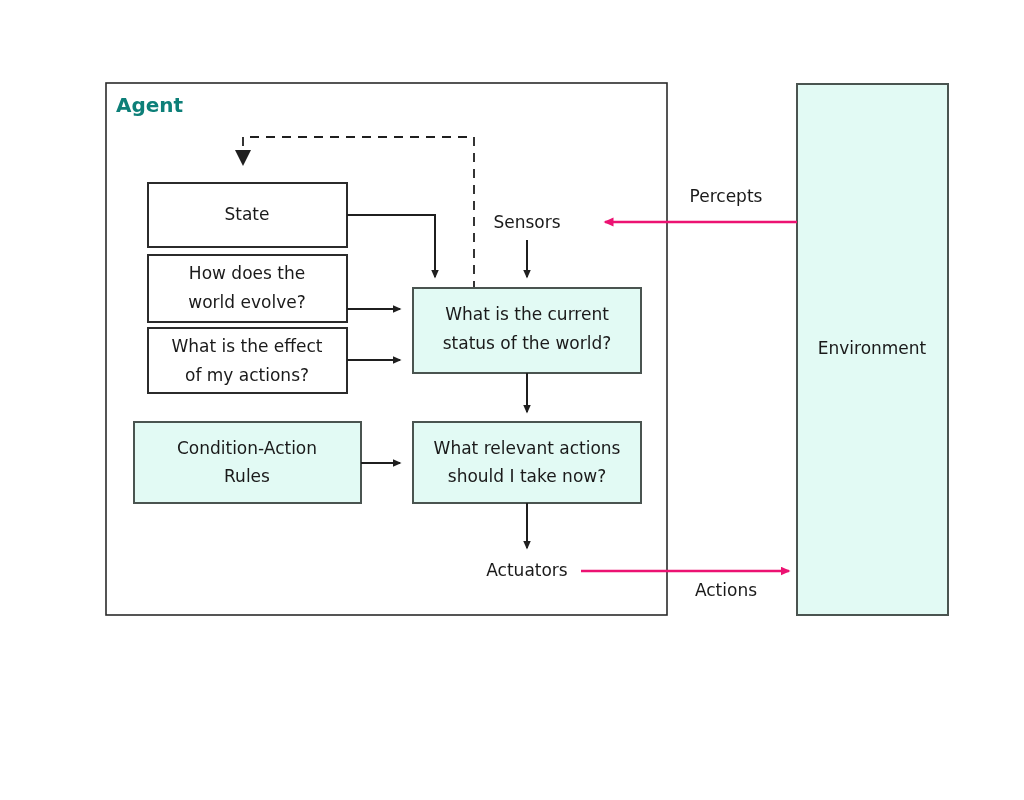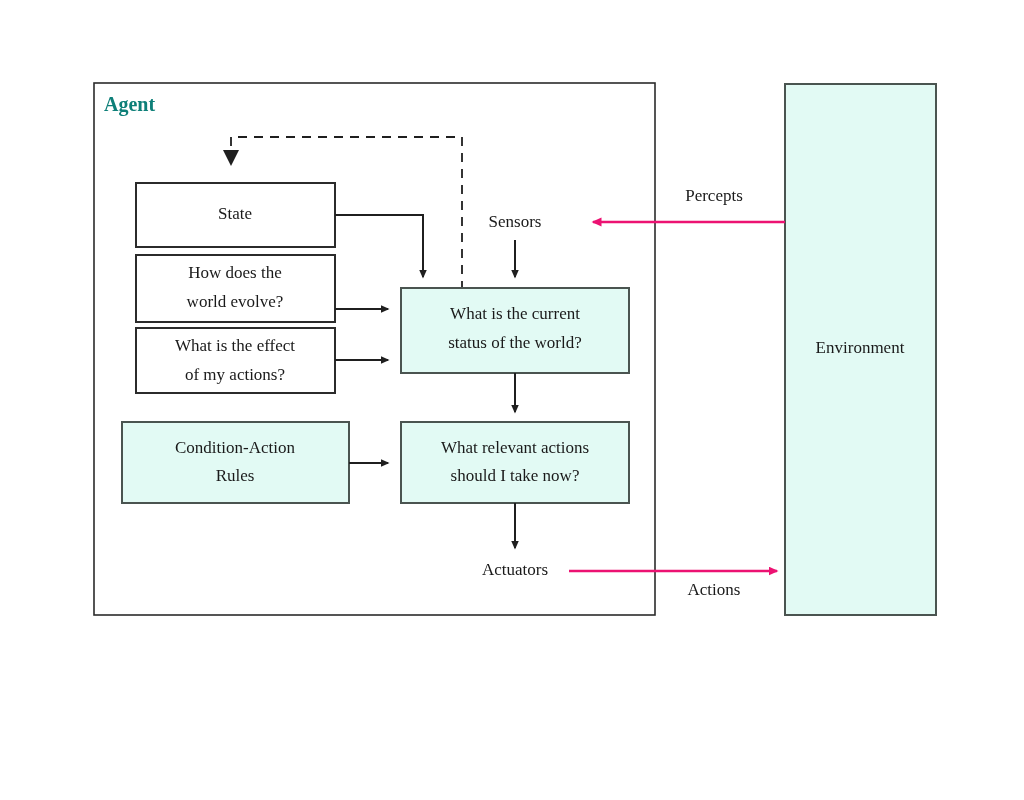--- a/index.html
+++ b/index.html
@@ -9,24 +9,23 @@
   }
   body {
     width: 1024px;
     height: 800px;
     font-family: "DejaVu Sans", "Liberation Sans", sans-serif;
     position: relative;
     overflow: hidden;
   }
   #stage {
     position: absolute;
-    left: 4px; top: 0;
+    left: 16px; top: 0;
     width: 964px;
     height: 800px;
-    font-family: Liberation Serif, serif;
   }
   svg#diagram {
     position: absolute;
     left: 0; top: 0;
     width: 1024px;
     height: 800px;
   }
   .box-label {
     font-size: 17px;
     fill: #1a1a1a;

